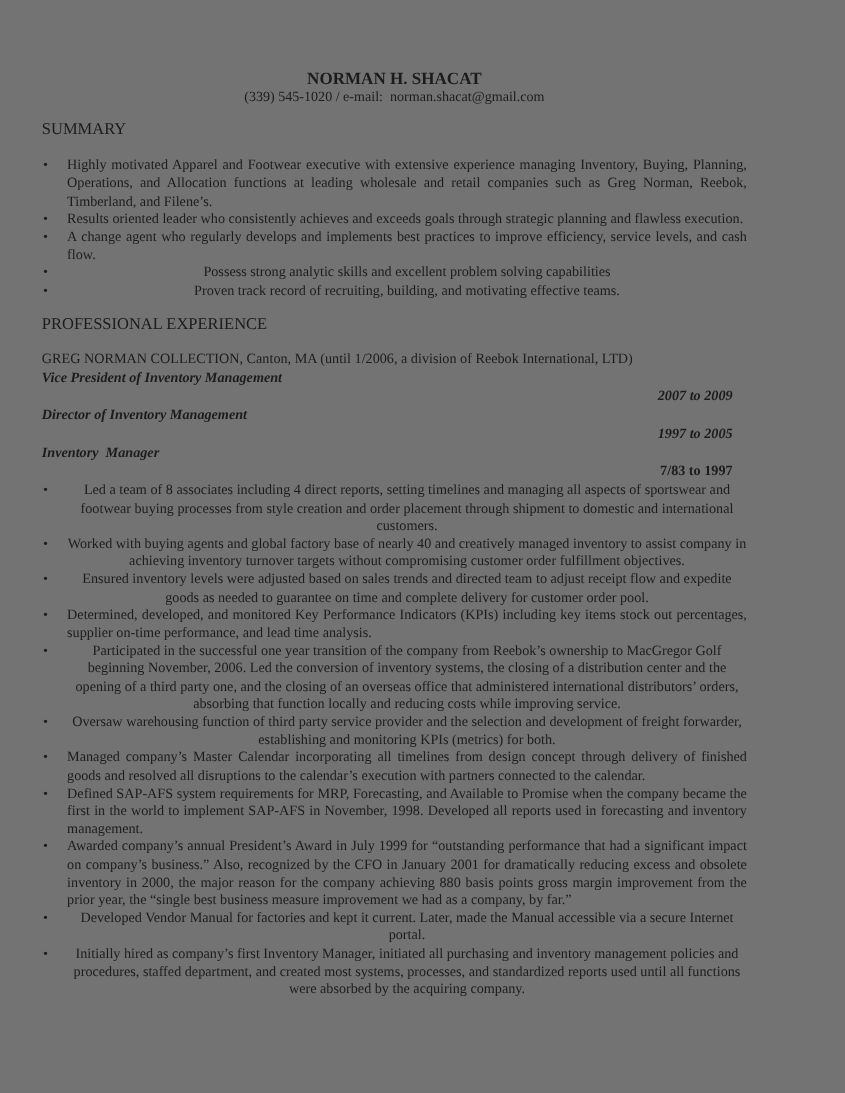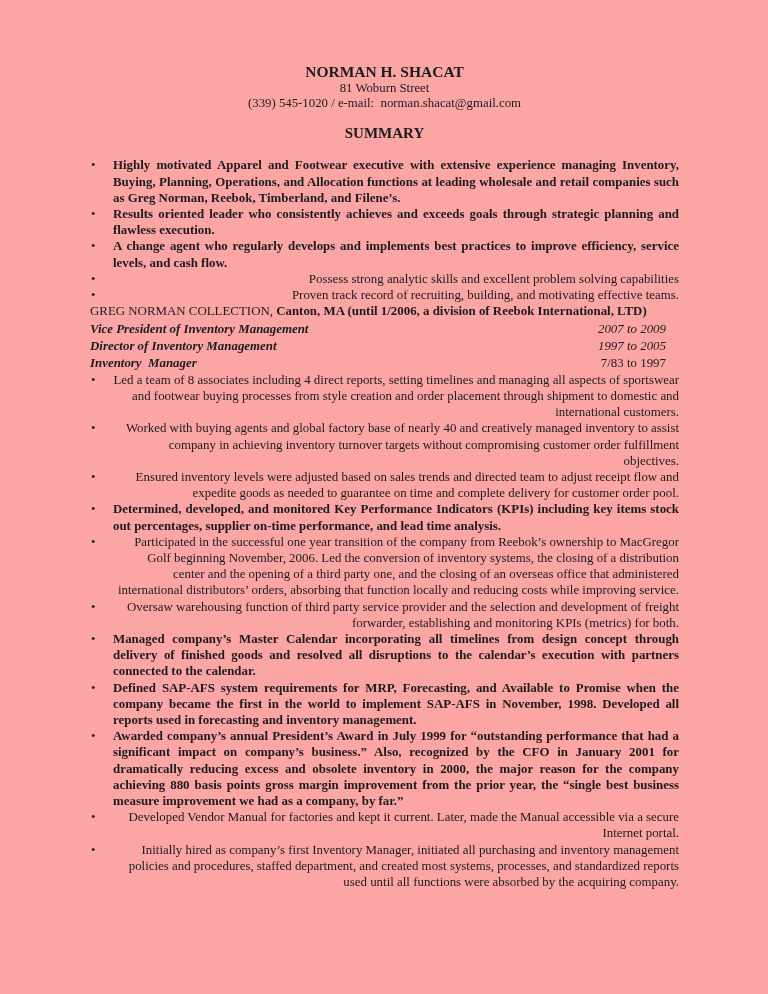--- a/index.html
+++ b/index.html
@@ -5,23 +5,23 @@
   html, body {
     margin: 0;
     padding: 0;
     background: #f3f3f3;
   }
   .page {
     position: relative;
     width: 768px;
     height: 994px;
     margin: 0 auto;
-    background: #fca5a5;
+    background: #737373;
     box-sizing: border-box;
-    padding: 62px 89px 30px 90px;
+    padding: 62px 89px 30px 38px;
     font-family: "Liberation Serif", "DejaVu Serif", serif;
     color: #1c1c1c;
     font-size: 12.9px;
     line-height: 16.2px;
     overflow: hidden;
   }
 
   
   .header { text-align: center; }
   .name {
@@ -31,77 +31,77 @@
     white-space: pre-wrap;
   }
   .hdr-line {
     font-size: 12.8px;
     line-height: 15.2px;
     white-space: pre-wrap;
   }
 
   
   .section-heading {
-    text-align: center;
-    font-weight: bold;
+    font-weight: normal;
     font-size: 15px;
     line-height: 17px;
   }
   .heading-summary   { margin: 14px 0 15px 0; }
   .heading-experience{ margin: 15px 0 14px 0; }
 
   
   .bullet-list { margin: 0; padding: 0; }
   .bullet-row {
     display: flex;
     align-items: flex-start;
   }
   .bullet {
     flex: 0 0 22px;
     text-align: left;
     padding-left: 1px;
   }
   .bullet-text {
     flex: 1 1 auto;
     margin: 0;
-    text-align: right;
+    text-align: center;
   }
-  .bullet-text.just { text-align: justify; font-weight: bold; }
+  .bullet-text.just { text-align: justify; }
 
   
   .company-line { margin: 0 0 1px 0; line-height: 16.5px; }
   .company-name { font-weight: normal; }
-  .company-detail { font-weight: bold; }
+  .company-detail { font-weight: normal; }
 
   .job-row {
     display: flex;
     justify-content: space-between;
     line-height: 17px;
+    flex-direction: column;
   }
   .job-title {
     font-weight: bold;
     font-style: italic;
     white-space: pre-wrap;
   }
   .job-dates {
-    font-weight: normal;
+    font-weight: bold;
     font-style: italic;
     padding-right: 13px;
     white-space: pre-wrap;
+    text-align: right;
   }
   .job-dates.upright { font-style: normal; }
 </style>
 </head>
 <body>
 
 <div class="page">
 
   <div class="header">
     <div class="name">NORMAN H. SHACAT</div>
-    <div class="hdr-line">81 Woburn Street</div>
     <div class="hdr-line">(339) 545-1020 / e-mail:  norman.shacat@gmail.com</div>
   </div>
 
   <div class="section-heading heading-summary">SUMMARY</div>
 
   <div class="bullet-list">
     <div class="bullet-row">
       <span class="bullet">•</span>
       <p class="bullet-text just">Highly motivated Apparel and Footwear executive with extensive experience managing Inventory, Buying, Planning, Operations, and Allocation functions at leading wholesale and retail companies such as Greg Norman, Reebok, Timberland, and Filene’s.</p>
     </div>
@@ -116,20 +116,21 @@
     <div class="bullet-row">
       <span class="bullet">•</span>
       <p class="bullet-text">Possess strong analytic skills and excellent problem solving capabilities</p>
     </div>
     <div class="bullet-row">
       <span class="bullet">•</span>
       <p class="bullet-text">Proven track record of recruiting, building, and motivating effective teams.</p>
     </div>
   </div>
 
+  <div class="section-heading heading-experience">PROFESSIONAL EXPERIENCE</div>
 
   <p class="company-line"><span class="company-name">GREG NORMAN COLLECTION,</span><span class="company-detail"> Canton, MA (until 1/2006, a division of Reebok International, LTD)</span></p>
 
   <div>
     <div class="job-row">
       <span class="job-title">Vice President of Inventory Management</span>
       <span class="job-dates">2007 to 2009</span>
     </div>
     <div class="job-row">
       <span class="job-title">Director of Inventory Management</span>

